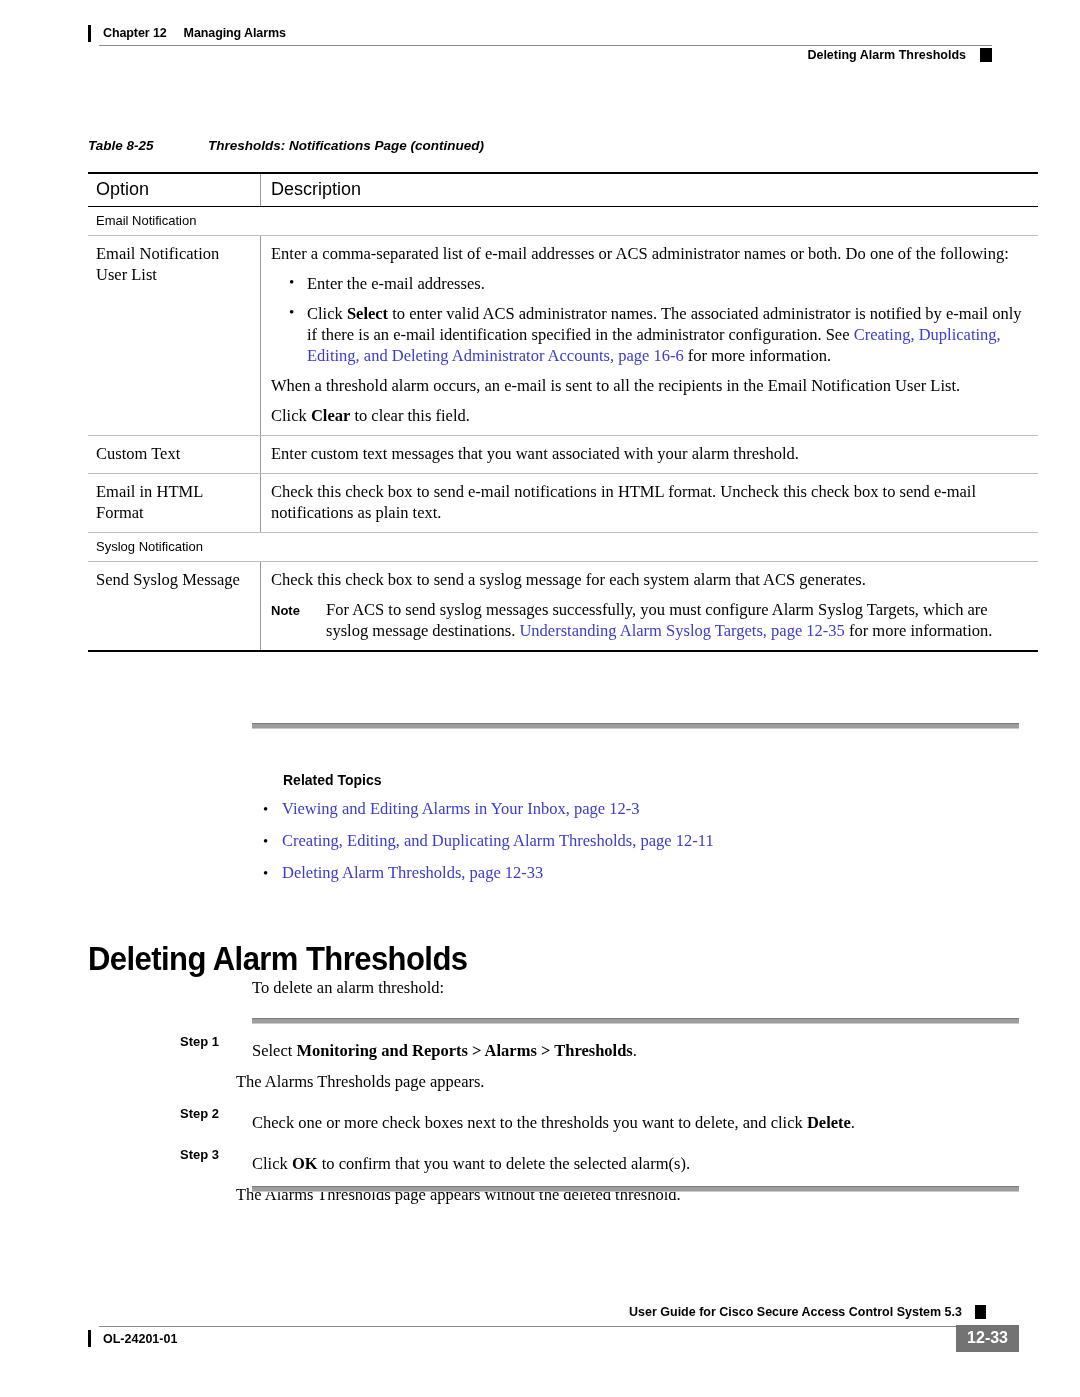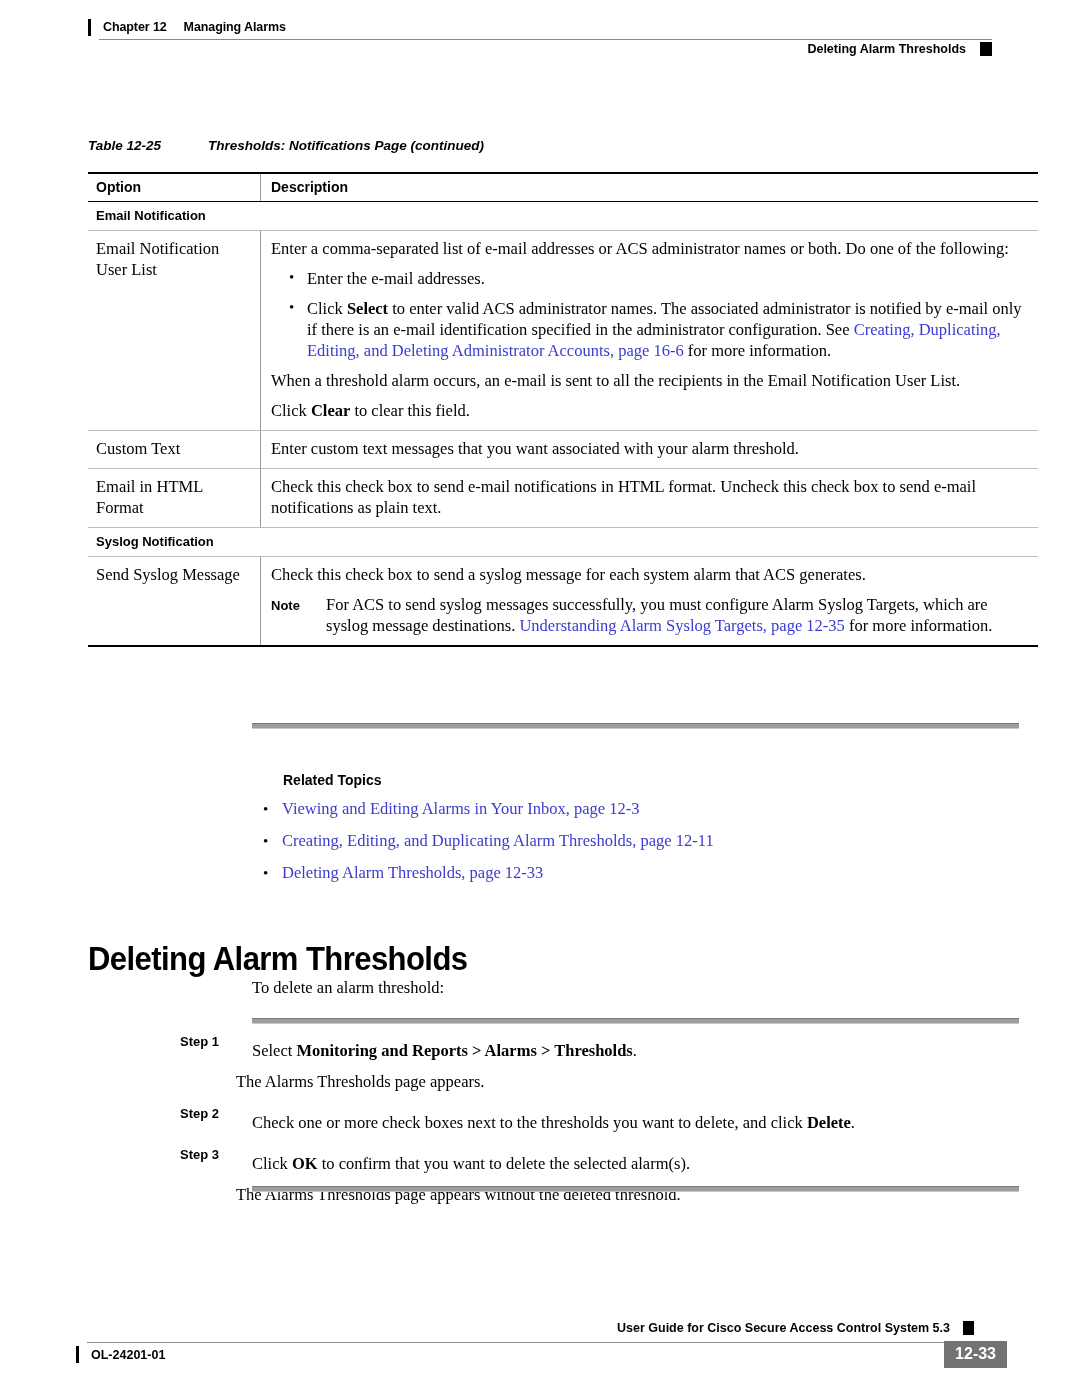--- a/index.html
+++ b/index.html
@@ -20,21 +20,21 @@
     position: absolute;
     left: 0; top: 0;
     width: 1080px;
     height: 1397px;
   }
 
   
   .pg-header {
     position: absolute;
     left: 88px;
-    top: 17px;
+    top: 23px;
     width: 904px;
   }
   .hdr-row1 {
     display: flex;
     align-items: center;
     height: 20px;
   }
   .hdr-tick {
     width: 3px;
     height: 17px;
@@ -106,34 +106,34 @@
   .doc-table td, .doc-table th {
     vertical-align: top;
     padding: 0;
     text-align: left;
   }
   .col-opt { width: 164px; }
   .col-desc { width: 767px; }
 
   .doc-table thead th {
     font-family: "Liberation Sans", "DejaVu Sans", sans-serif;
-    font-weight: bold;
-    font-size: 14px;
+    font-weight: normal;
+    font-size: 18px;
     border-top: 2.2px solid #000;
     border-bottom: 1px solid #000;
     padding: 5px 0 6px 8px;
   }
   .doc-table thead th.col-desc {
     border-left: 1px solid #999;
     padding-left: 10px;
   }
 
   tr.subhead td {
     font-family: "Liberation Sans", "DejaVu Sans", sans-serif;
-    font-weight: bold;
+    font-weight: normal;
     font-size: 13px;
     padding: 6px 0 7px 8px;
     border-bottom: 1px solid #bdbdbd;
   }
 
   tr.datarow td.cell-opt {
     font-size: 16.5px;
     line-height: 21px;
     padding: 7px 6px 9px 8px;
     border-right: 1px solid #999;
@@ -286,25 +286,24 @@
   .step-result {
     margin-left: 56px;
     font-size: 16.5px;
     line-height: 22px;
     margin-bottom: 9px;
   }
 
   
   .pg-footer {
     position: absolute;
-    left: 76px;
+    left: 88px;
     top: 1305px;
     width: 931px;
     height: 70px;
-    margin-top: 16px;
   }
   .ftr-row1 {
     position: absolute;
     left: 0;
     top: 0;
     width: 931px;
     display: flex;
     justify-content: flex-end;
     align-items: center;
   }
@@ -375,21 +374,21 @@
       <div class="hdr-chapter"><span>Chapter 12</span><span class="sep"></span><span>Managing Alarms</span></div>
     </div>
     <div class="hdr-rule"></div>
     <div class="hdr-row2">
       <div class="hdr-topic">Deleting Alarm Thresholds</div>
       <div class="hdr-square"></div>
     </div>
   </div>
 
   <div class="tbl-caption">
-    <span class="cap-num">Table 12-25</span><span>Thresholds: Notifications Page (continued)</span>
+    <span class="cap-num">Table 8-25</span><span>Thresholds: Notifications Page (continued)</span>
   </div>
 
   <table class="doc-table">
     <thead>
       <tr>
         <th class="col-opt">Option</th>
         <th class="col-desc">Description</th>
       </tr>
     </thead>
     <tbody>

